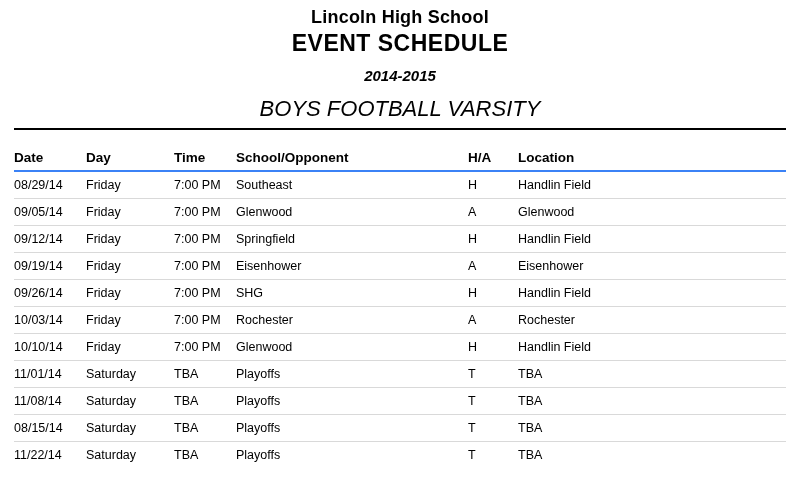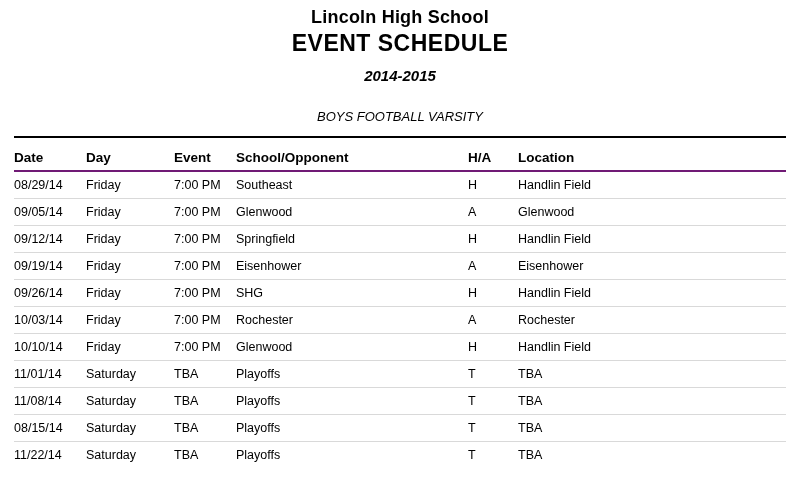--- a/index.html
+++ b/index.html
@@ -39,41 +39,41 @@
     margin-top: 1px;
   }
   .season {
     font-size: 15px;
     font-weight: bold;
     font-style: italic;
     line-height: 20px;
     margin-top: 9px;
   }
   .team {
-    font-size: 13px;
+    font-size: 22px;
     font-style: italic;
     line-height: 24px;
-    margin-top: 19px;
+    margin-top: 11px;
   }
   .rule-top {
     border-top: 2px solid #000;
     margin-top: 7px;
   }
   table.schedule {
     width: 100%;
     border-collapse: collapse;
     table-layout: fixed;
     font-size: 12.5px;
   }
   table.schedule th {
     text-align: left;
     font-weight: bold;
     font-size: 13.5px;
-    padding: 12px 0 5px 0;
-    border-bottom: 2px solid #701a75;
+    padding: 20px 0 5px 0;
+    border-bottom: 2px solid #3b82f6;
     vertical-align: bottom;
   }
   table.schedule td {
     padding: 6px 0 6px 0;
     vertical-align: middle;
     border-bottom: 1px solid #d9d9d9;
     white-space: nowrap;
     overflow: hidden;
     text-overflow: ellipsis;
   }
@@ -122,21 +122,21 @@
       <col class="col-day">
       <col class="col-time">
       <col class="col-event">
       <col class="col-ha">
       <col class="col-loc">
     </colgroup>
     <thead>
       <tr>
         <th class="c-date">Date</th>
         <th class="c-day">Day</th>
-        <th class="c-time">Event</th>
+        <th class="c-time">Time</th>
         <th class="c-event">School/Opponent</th>
         <th class="c-ha">H/A</th>
         <th class="c-loc">Location</th>
       </tr>
     </thead>
     <tbody id="schedule-body">
         <tr>
           <td class="c-date">08/29/14</td>
           <td class="c-day">Friday</td>
           <td class="c-time">7:00 PM</td>

